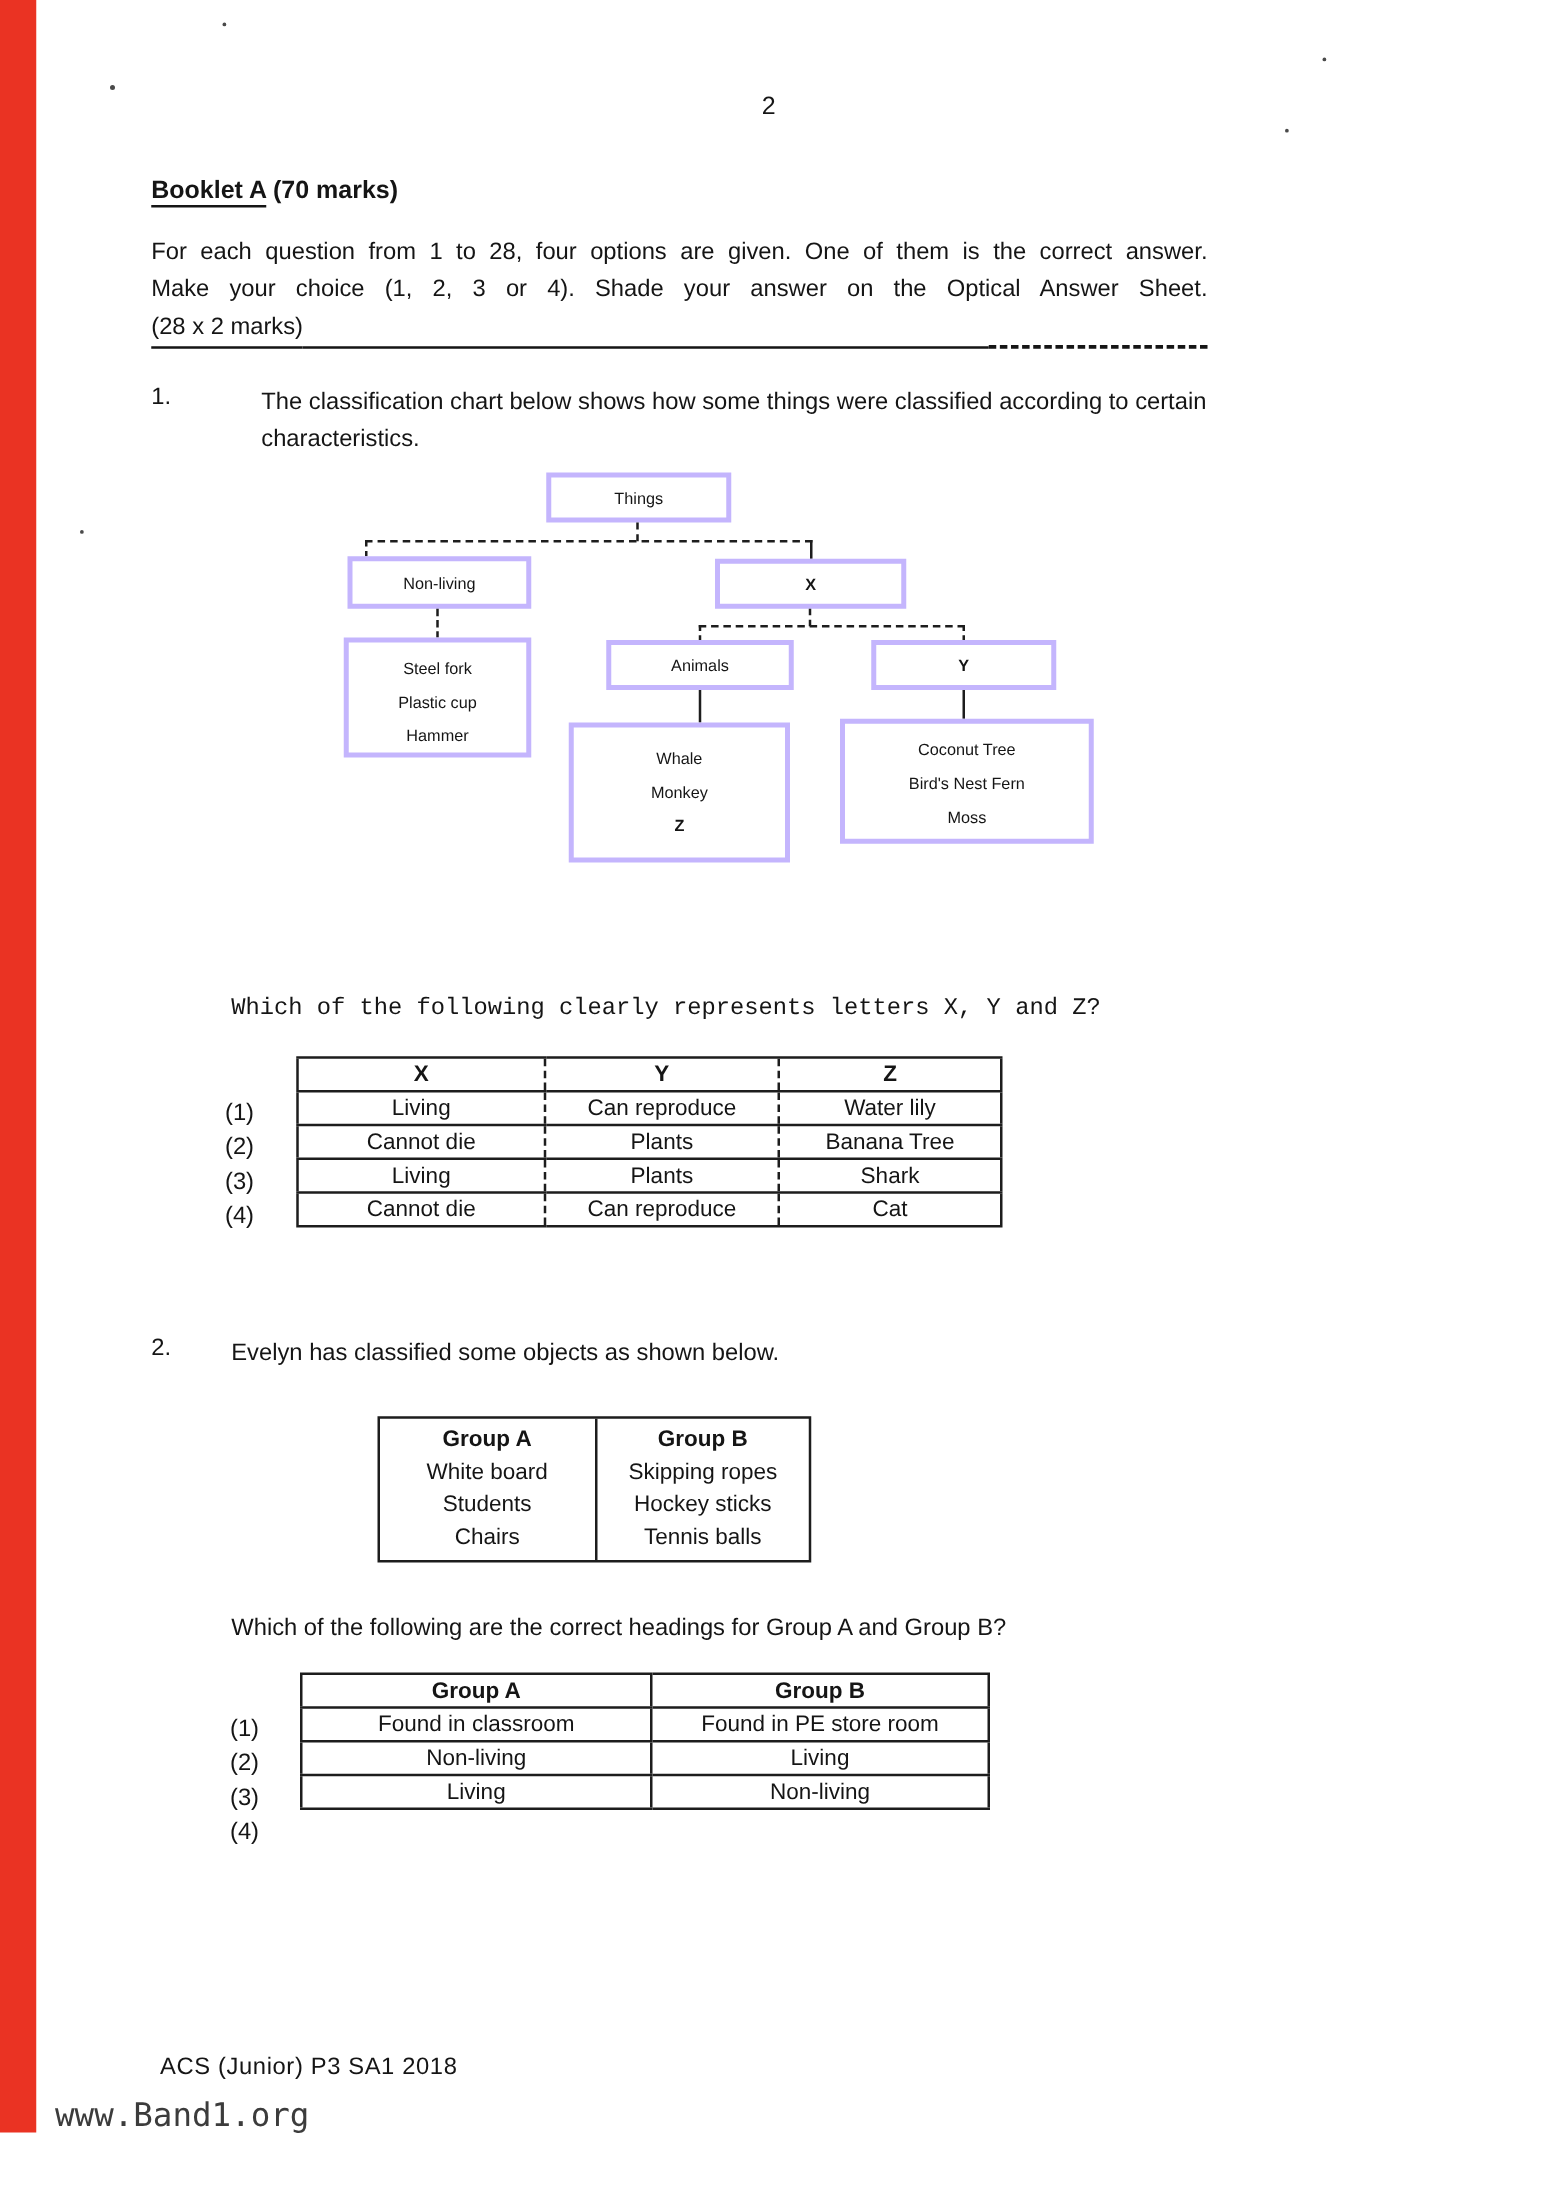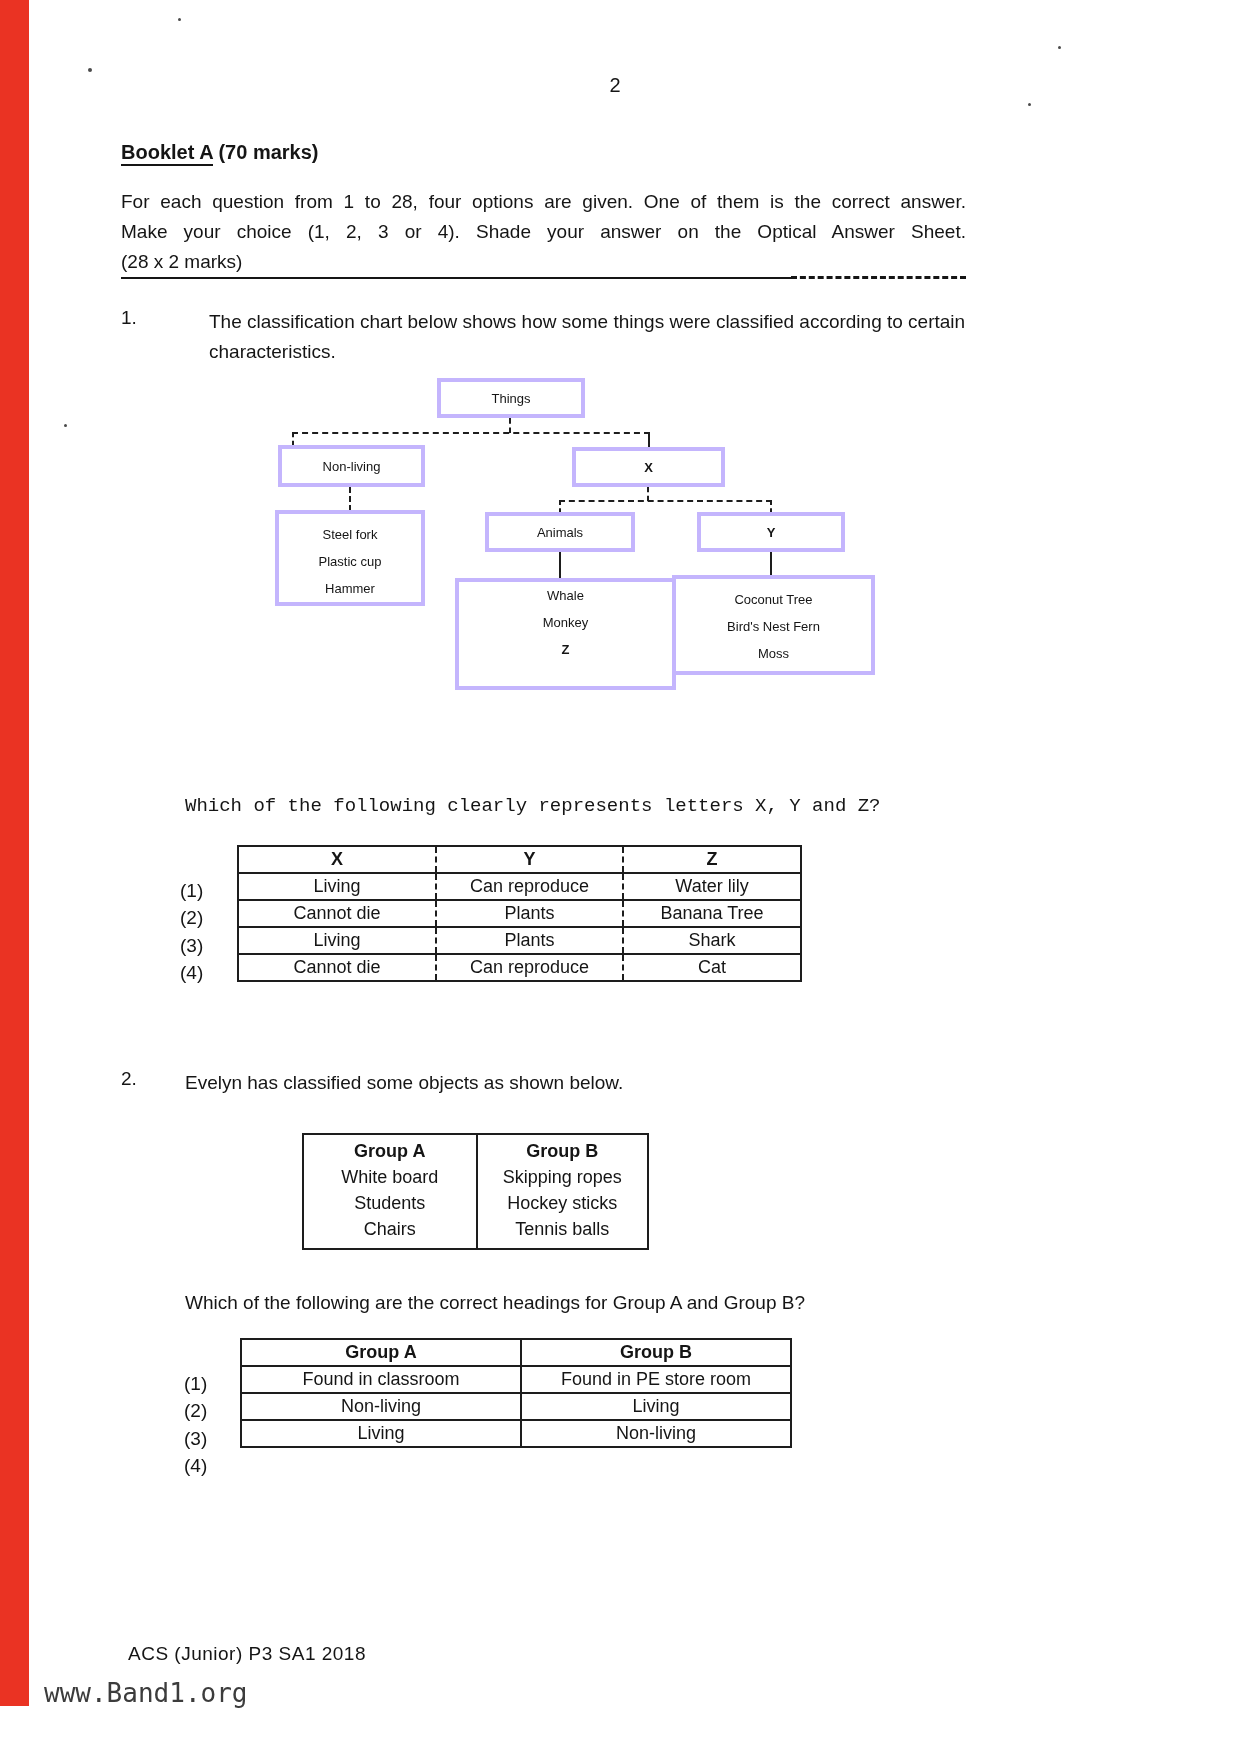--- a/index.html
+++ b/index.html
@@ -43,21 +43,21 @@
   .vline { border-left:2px solid #1d1d1d; }
   .vdash { border-left:2px dashed #1d1d1d; }
   .hdash { position:absolute; height:0; border-top:2px dashed #1d1d1d; }
 
   .d-things    { left:437px; top:378px; width:148px; height:40px; }
   .d-nonliving { left:278px; top:445px; width:147px; height:42px; }
   .d-x         { left:572px; top:447px; width:153px; height:40px; }
   .d-items1    { left:275px; top:510px; width:150px; height:96px; padding-top:7px; }
   .d-animals   { left:485px; top:512px; width:150px; height:40px; }
   .d-y         { left:697px; top:512px; width:148px; height:40px; }
-  .d-whale     { left:455px; top:578px; width:221px; height:112px; }
+  .d-whale     { left:455px; top:578px; width:177px; height:112px; padding-top:11px; }
   .d-coconut   { left:672px; top:575px; width:203px; height:100px; padding-top:7px; }
 
   .c1 { left:509px; top:418px; height:15px; }
   .c2 { left:292px; top:432px; width:358px; }
   .c3 { left:292px; top:432px; height:14px; }
   .c4 { left:648px; top:432px; height:16px; }
   .c5 { left:349px; top:487px; height:24px; }
   .c6 { left:647px; top:487px; height:14px; }
   .c7 { left:559px; top:500px; width:213px; }
   .c8 { left:559px; top:500px; height:13px; }

